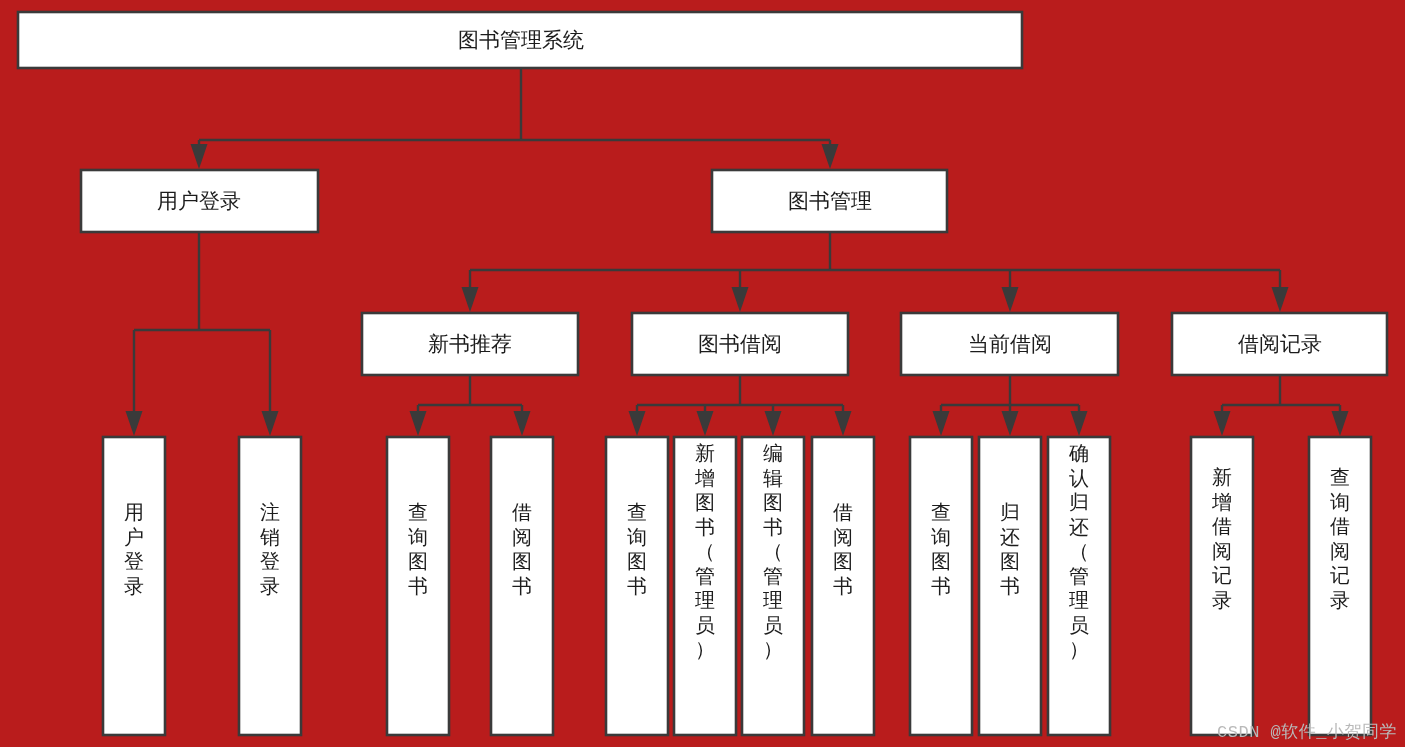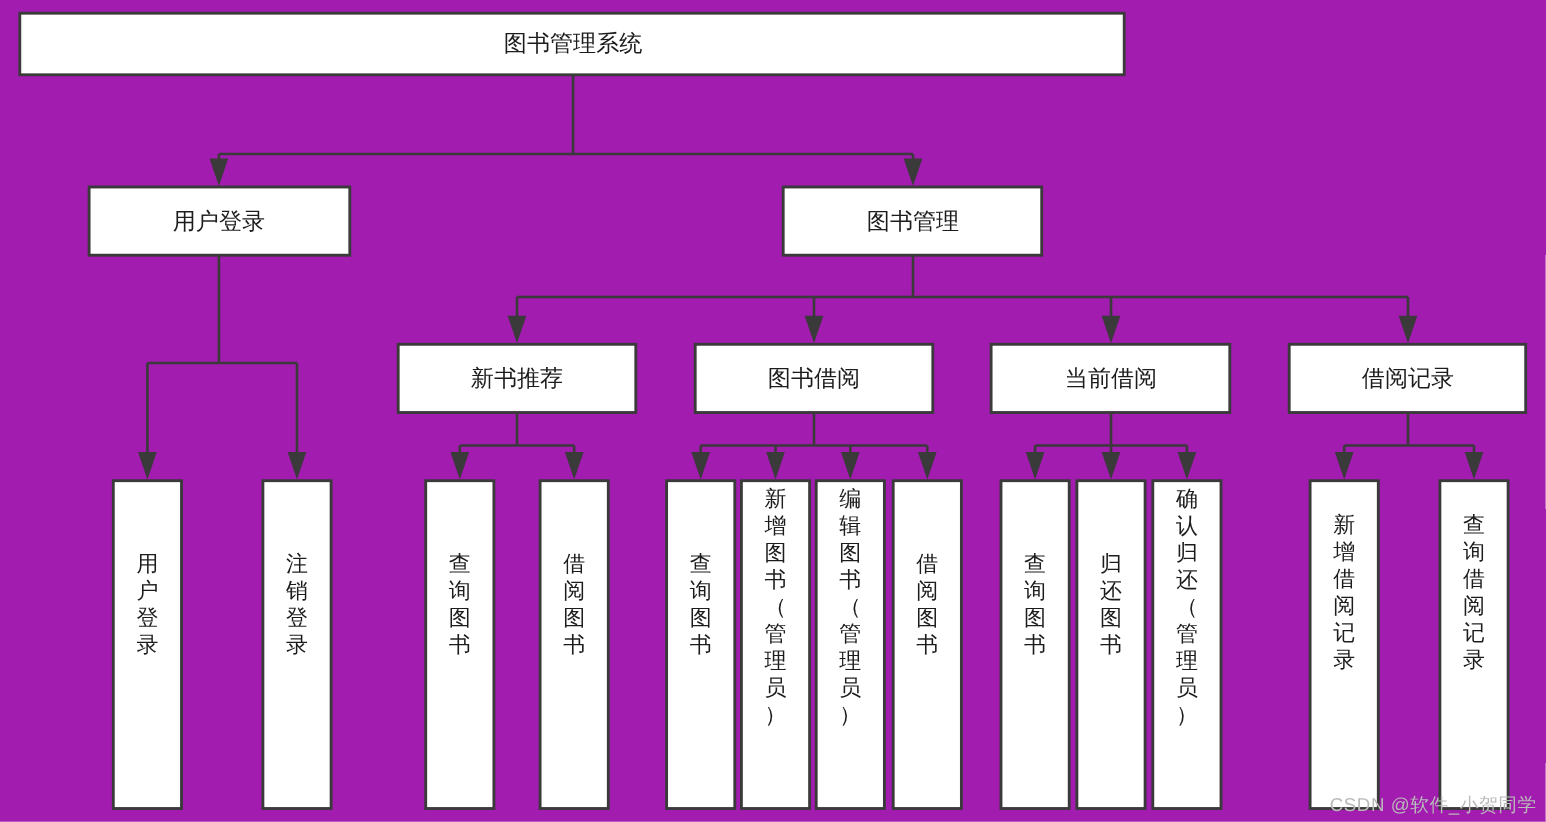--- a/index.html
+++ b/index.html
@@ -12,21 +12,21 @@
     width: 1405px;
     height: 747px;
     font-family: "DejaVu Sans", "Liberation Sans", sans-serif;
     overflow: hidden;
     position: relative;
   }
   #diagram-root {
     position: relative;
     width: 1405px;
     height: 747px;
-    background: #a21caf;
+    background: #b91c1c;
   }
   svg#tree-svg {
     position: absolute;
     left: 0;
     top: 0;
     width: 1405px;
     height: 747px;
     display: block;
   }
   .node-box {
@@ -59,21 +59,21 @@
   .leaf-label {
     font-family: "DejaVu Sans", "Liberation Sans", sans-serif;
     font-size: 20px;
     fill: #1c1c1c;
     text-anchor: middle;
   }
   .watermark {
     position: absolute;
     right: 8px;
     bottom: 4px;
-    font-family: Liberation Sans, sans-serif;
+    font-family: Liberation Mono, monospace;
     font-size: 17px;
     color: #b9b9b9;
     white-space: nowrap;
     letter-spacing: 0.5px;
     pointer-events: none;
   }
 </style>
 </head>
 <body>
 

